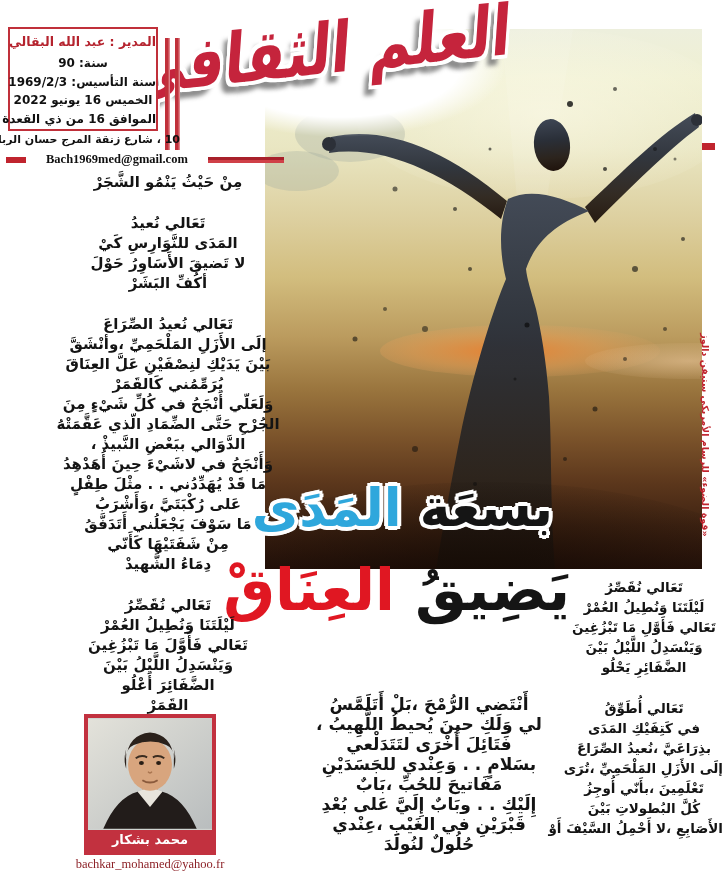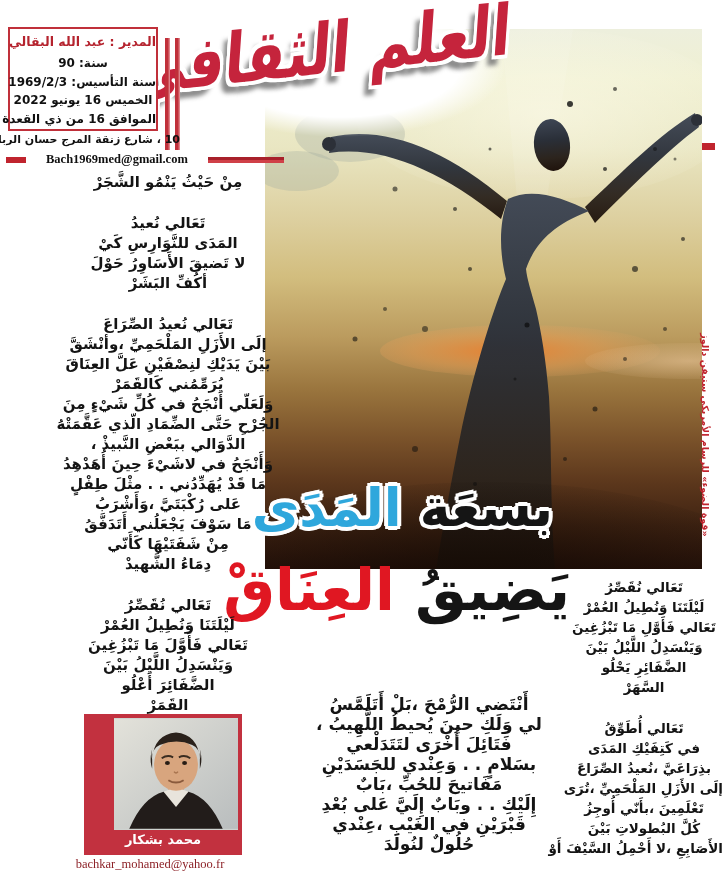--- a/index.html
+++ b/index.html
@@ -76,21 +76,21 @@
   .hl-red{color:#e01722;margin-left:20px;}
   
   .poem{position:absolute;z-index:4;text-align:center;font-weight:bold;color:#141414;direction:rtl;}
   .stanza{margin-bottom:21px;}
   .pline{white-space:nowrap;line-height:20px;}
   .col-left{left:44px;top:172px;width:248px;font-size:15px;}
   .col-mid{left:288px;top:694px;width:282px;font-size:17px;}
   .col-right{left:565px;top:577px;width:158px;font-size:13.5px;}
   
   .author{
-    position:absolute;left:84px;top:714px;width:158px;height:141px;z-index:5;
+    position:absolute;left:84px;top:714px;width:132px;height:141px;z-index:5;
     border:4px solid #c2313f;background:#c2313f;box-sizing:border-box;
   }
   .photo{width:124px;height:112px;background:#cfd3d0;overflow:hidden;}
   .photo svg{display:block;width:100%;height:100%;}
   .aname{height:21px;background:#c2313f;color:#fff;font-size:13px;font-weight:bold;text-align:center;line-height:20px;}
   .aemail{
     position:absolute;left:60px;top:857px;width:180px;z-index:5;text-align:center;
     font-family:"Liberation Serif",serif;font-weight:normal;font-size:12.5px;color:#8c2026;direction:ltr;
   }
 </style>
@@ -250,21 +250,20 @@
         <div class="pline">حُلُولٌ لنُولَدَ</div>
       </div>
     </div>
   <div class="poem col-right">
       <div class="stanza">
         <div class="pline">تَعَالي نُقَصِّرُ</div>
         <div class="pline">لَيْلَتَنَا وَنُطِيلُ العُمْرْ</div>
         <div class="pline">تَعَالي فَأَوَّلِ مَا تَبْزُغِينَ</div>
         <div class="pline">وَيَنْسَدِلُ اللَّيْلُ بَيْنَ</div>
         <div class="pline">الضَّفَائِرِ يَحْلُو</div>
-        <div class="pline">السَّهَرْ</div>
       </div>
       <div class="stanza">
         <div class="pline">تَعَالي أُطَوِّقُ</div>
         <div class="pline">في كَتِفَيْكِ المَدَى</div>
         <div class="pline">بذِرَاعَيَّ ،نُعيدُ الصِّرَاعَ</div>
         <div class="pline">إلَى الأَزَلِ المَلْحَمِيِّ ،تُرَى</div>
         <div class="pline">تَعْلَمِينَ ،بأَنّي أُوجِزُ</div>
         <div class="pline">كُلَّ البُطولاتِ بَيْنَ</div>
         <div class="pline">الأَصَابِعِ ،لا أَحْمِلُ السَّيْفَ أَوْ</div>
       </div>

